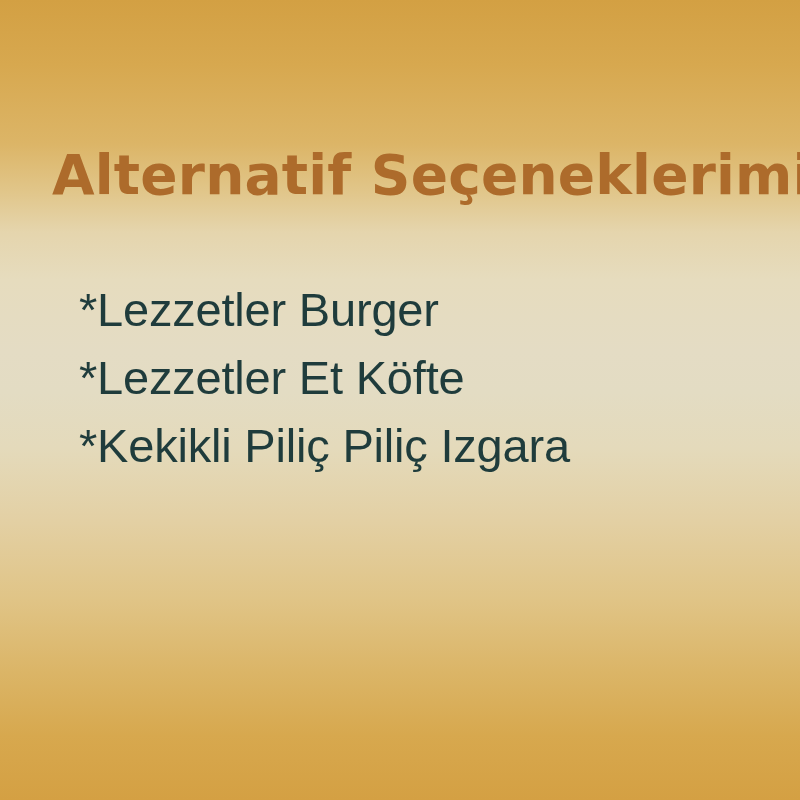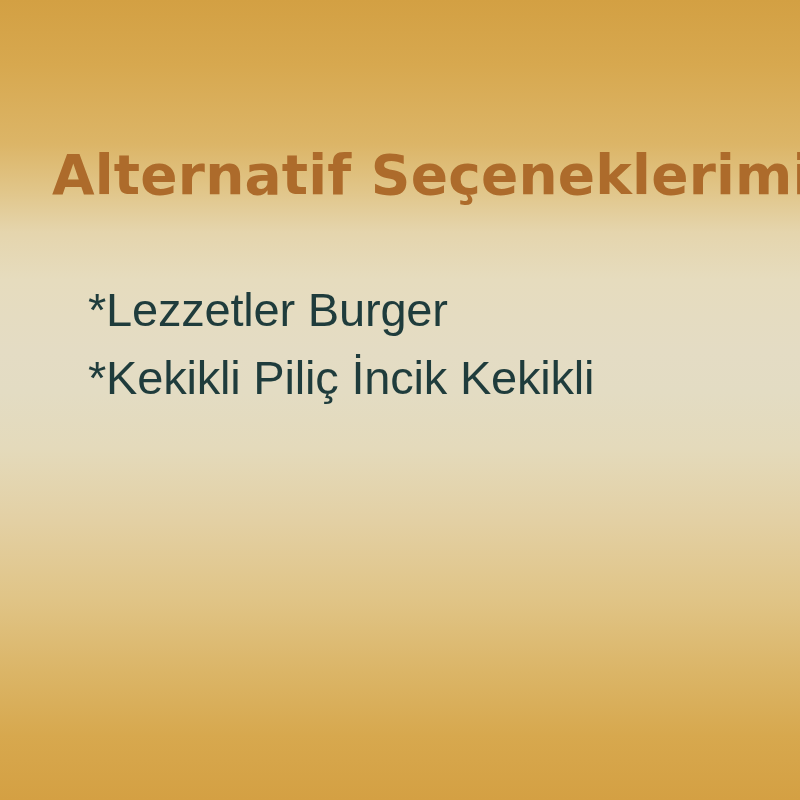--- a/index.html
+++ b/index.html
@@ -48,21 +48,21 @@
     font-weight: 700;
     line-height: 64px;
     letter-spacing: 0.2px;
     color: #ad6b2b;
     white-space: nowrap;
   }
 
   
   .item-list {
     position: absolute;
-    left: 88px;
+    left: 79px;
     top: 276px;
     width: 700px;
     margin: 0;
     padding: 0;
     list-style: none;
   }
 
   .item-row {
     display: block;
     font-family: "Liberation Sans", "DejaVu Sans", sans-serif;
@@ -88,21 +88,24 @@
 <div id="poster">
 
   <h1 class="poster-title">Alternatif Seçeneklerimiz</h1>
 
   <ul class="item-list">
 
     <li class="item-row">
       <span class="bullet-mark">*</span><span class="item-label">Lezzetler Burger</span>
     </li>
 
+    <li class="item-row">
+      <span class="bullet-mark">*</span><span class="item-label">Lezzetler Et Köfte</span>
+    </li>
 
 
     <li class="item-row">
-      <span class="bullet-mark">*</span><span class="item-label">Kekikli Piliç İncik Kekikli</span>
+      <span class="bullet-mark">*</span><span class="item-label">Kekikli Piliç Piliç Izgara</span>
     </li>
 
   </ul>
 
 </div>
 
 </body></html>

